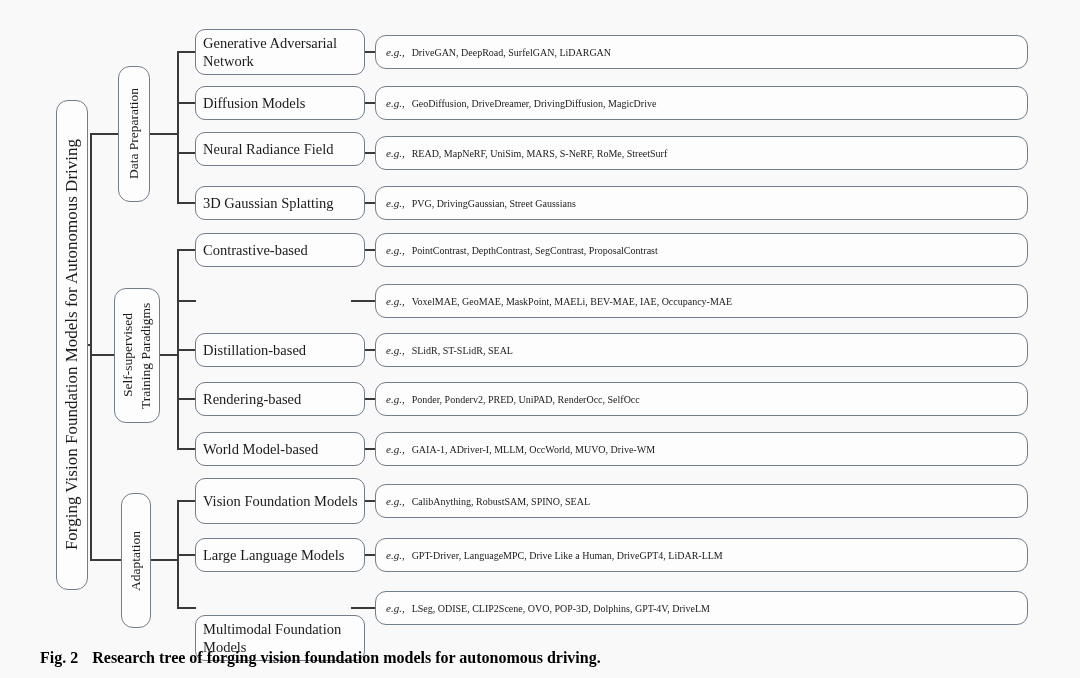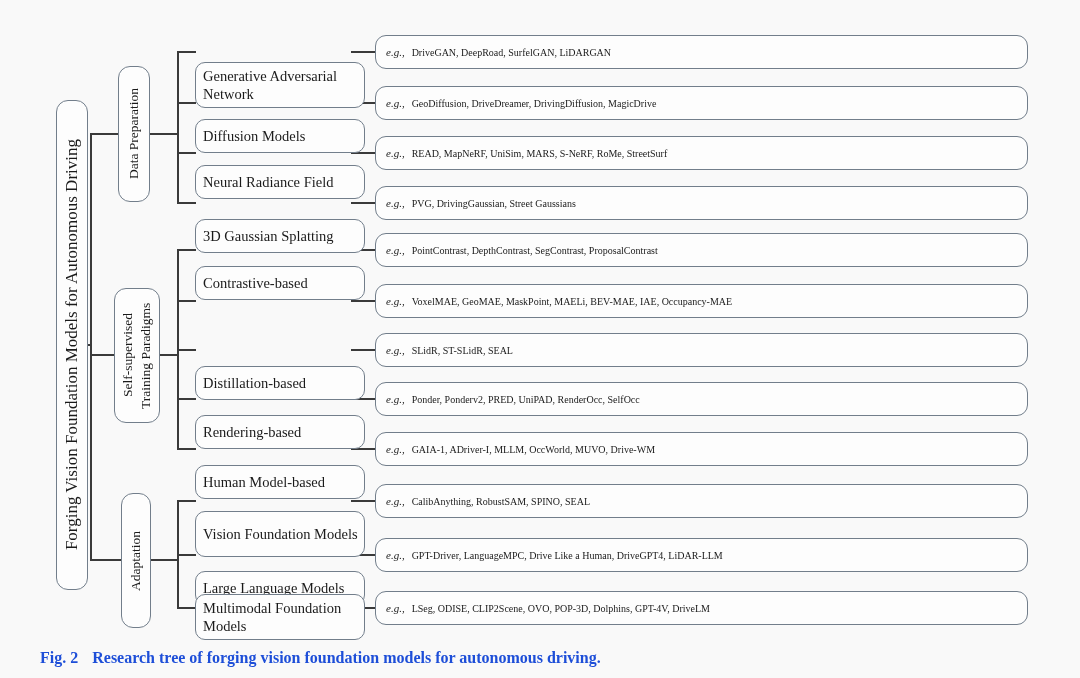--- a/index.html
+++ b/index.html
@@ -1,37 +1,37 @@
 <!DOCTYPE html>
 <html><head>
 <meta charset="utf-8">
 <style>
   html,body{margin:0;padding:0;background:#f9f9f9;}
   #canvas{position:relative;width:1080px;height:678px;background:#f9f9f9;overflow:hidden;
           font-family:"Liberation Serif","DejaVu Serif",serif;color:#1a1a1a;}
   #wires{position:absolute;left:0;top:0;z-index:1;}
   .box{position:absolute;z-index:2;background:#fdfdfd;border:1.4px solid #727e8b;
        box-sizing:border-box;display:flex;align-items:center;}
-  .child{left:195px;width:170px;height:34px;border-radius:10px;padding:1px 4px 0 7px;margin-top:33px;}
+  .child{left:195px;width:170px;height:34px;border-radius:10px;padding:1px 4px 0 7px;}
   .child.tall{height:46px;}
   .child span{font-size:14.5px;line-height:1.22;}
   .leaf{left:375px;width:653px;height:34px;border-radius:11px;padding:0 8px 0 10px;}
   .leaf .eg{font-style:italic;font-size:11px;margin-right:7px;}
   .leaf .ex{font-size:10px;white-space:nowrap;}
   .vbox{justify-content:center;border-radius:12px;}
   .vtext{writing-mode:vertical-rl;transform:rotate(180deg);text-align:center;
          line-height:1.35;}
   #root-box{left:56px;top:100px;width:32px;height:490px;}
   #root-box .vtext{font-size:17px;}
   .section .vtext{font-size:13.5px;}
   #sec-dataprep{left:118px;top:66px;width:32px;height:136px;}
   #sec-ssl{left:114px;top:288px;width:46px;height:135px;}
   #sec-adapt{left:121px;top:493px;width:30px;height:135px;}
   #caption{position:absolute;left:40px;top:649px;z-index:2;font-weight:bold;
-           font-size:16px;display:flex;gap:14px;color:#1d4ed8;}
+           font-size:16px;display:flex;gap:14px;color:#000000;}
 </style>
 </head>
 <body>
 
 <div id="canvas">
 
   <svg id="wires" width="1080" height="678">
     <path d="M86 345 H91 M118 134 H91 V560 H121 M91 355 H114
              M150 134 H178 M178 52 V203 M178 52 H195 M178 103 H195 M178 153 H195 M178 203 H195
              M352 52 H375 M352 103 H375 M352 153 H375 M352 203 H375
@@ -110,21 +110,21 @@
 
   <div class="box child" style="top:382px">
     <span>Rendering-based</span>
   </div>
   <div class="box leaf" style="top:382px">
     <span class="eg">e.g.,</span>
     <span class="ex">Ponder, Ponderv2, PRED, UniPAD, RenderOcc, SelfOcc</span>
   </div>
 
   <div class="box child" style="top:432px">
-    <span>Human Model-based</span>
+    <span>World Model-based</span>
   </div>
   <div class="box leaf" style="top:432px">
     <span class="eg">e.g.,</span>
     <span class="ex">GAIA-1, ADriver-I, MLLM, OccWorld, MUVO, Drive-WM</span>
   </div>
 
   <div class="box child tall" style="top:478px">
     <span>Vision Foundation Models</span>
   </div>
   <div class="box leaf" style="top:484px">
@@ -133,21 +133,21 @@
   </div>
 
   <div class="box child" style="top:538px">
     <span>Large Language Models</span>
   </div>
   <div class="box leaf" style="top:538px">
     <span class="eg">e.g.,</span>
     <span class="ex">GPT-Driver, LanguageMPC, Drive Like a Human, DriveGPT4, LiDAR-LLM</span>
   </div>
 
-  <div class="box child tall" style="top:561px">
+  <div class="box child tall" style="top:615px">
     <span>Multimodal Foundation Models</span>
   </div>
   <div class="box leaf" style="top:591px">
     <span class="eg">e.g.,</span>
     <span class="ex">LSeg, ODISE, CLIP2Scene, OVO, POP-3D, Dolphins, GPT-4V, DriveLM</span>
   </div>
 
   <div id="caption">
     <span>Fig. 2</span>
     <span>Research tree of forging vision foundation models for autonomous driving.</span>

